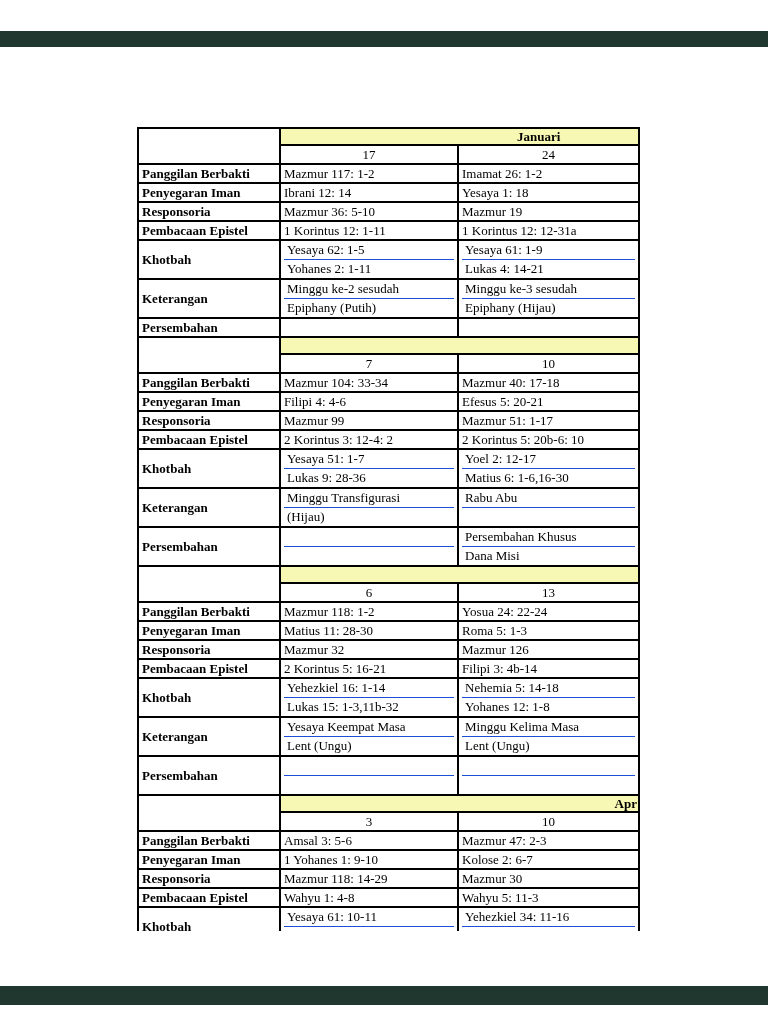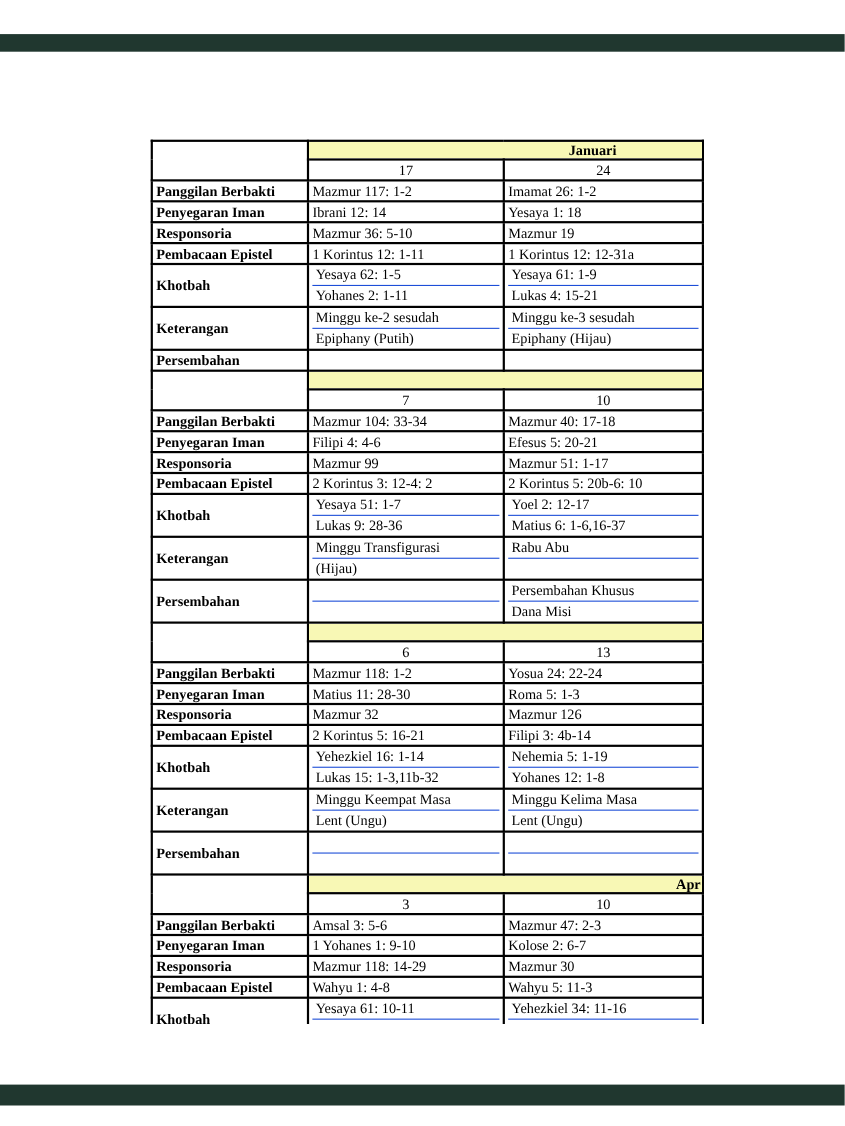--- a/index.html
+++ b/index.html
@@ -93,21 +93,21 @@
           <td class="single-cell">1 Korintus 12: 12-31a</td>
         </tr>
         <tr>
           <td class="label-cell label-double">Khotbah</td>
           <td class="double-cell">
             <div class="sub">Yesaya 62: 1-5</div>
             <div class="sub">Yohanes 2: 1-11</div>
           </td>
           <td class="double-cell">
             <div class="sub">Yesaya 61: 1-9</div>
-            <div class="sub">Lukas 4: 15-21</div>
+            <div class="sub">Lukas 4: 14-21</div>
           </td>
         </tr>
         <tr>
           <td class="label-cell label-double">Keterangan</td>
           <td class="double-cell">
             <div class="sub">Minggu ke-2 sesudah</div>
             <div class="sub">Epiphany (Putih)</div>
           </td>
           <td class="double-cell">
             <div class="sub">Minggu ke-3 sesudah</div>
@@ -150,21 +150,21 @@
           <td class="single-cell">2 Korintus 5: 20b-6: 10</td>
         </tr>
         <tr>
           <td class="label-cell label-double">Khotbah</td>
           <td class="double-cell">
             <div class="sub">Yesaya 51: 1-7</div>
             <div class="sub">Lukas 9: 28-36</div>
           </td>
           <td class="double-cell">
             <div class="sub">Yoel 2: 12-17</div>
-            <div class="sub">Matius 6: 1-6,16-37</div>
+            <div class="sub">Matius 6: 1-6,16-30</div>
           </td>
         </tr>
         <tr>
           <td class="label-cell label-double">Keterangan</td>
           <td class="double-cell">
             <div class="sub">Minggu Transfigurasi</div>
             <div class="sub">(Hijau)</div>
           </td>
           <td class="double-cell">
             <div class="sub">Rabu Abu</div>
@@ -212,28 +212,28 @@
           <td class="single-cell">2 Korintus 5: 16-21</td>
           <td class="single-cell">Filipi 3: 4b-14</td>
         </tr>
         <tr>
           <td class="label-cell label-double">Khotbah</td>
           <td class="double-cell">
             <div class="sub">Yehezkiel 16: 1-14</div>
             <div class="sub">Lukas 15: 1-3,11b-32</div>
           </td>
           <td class="double-cell">
-            <div class="sub">Nehemia 5: 1-19</div>
+            <div class="sub">Nehemia 5: 14-18</div>
             <div class="sub">Yohanes 12: 1-8</div>
           </td>
         </tr>
         <tr>
           <td class="label-cell label-double">Keterangan</td>
           <td class="double-cell">
-            <div class="sub">Minggu Keempat Masa</div>
+            <div class="sub">Yesaya Keempat Masa</div>
             <div class="sub">Lent (Ungu)</div>
           </td>
           <td class="double-cell">
             <div class="sub">Minggu Kelima Masa</div>
             <div class="sub">Lent (Ungu)</div>
           </td>
         </tr>
         <tr>
           <td class="label-cell label-double">Persembahan</td>
           <td class="double-cell">

